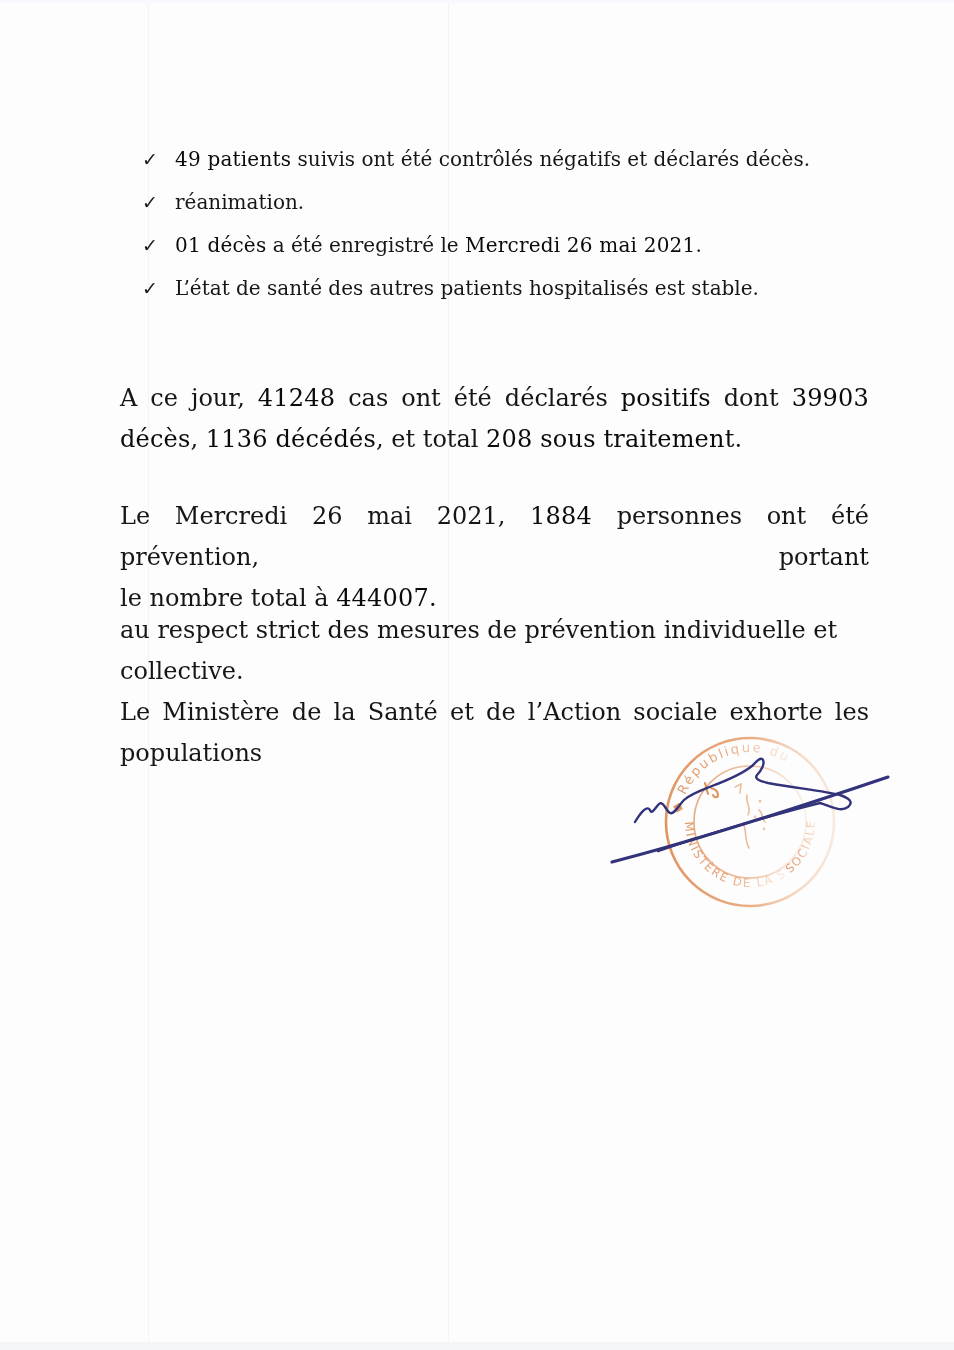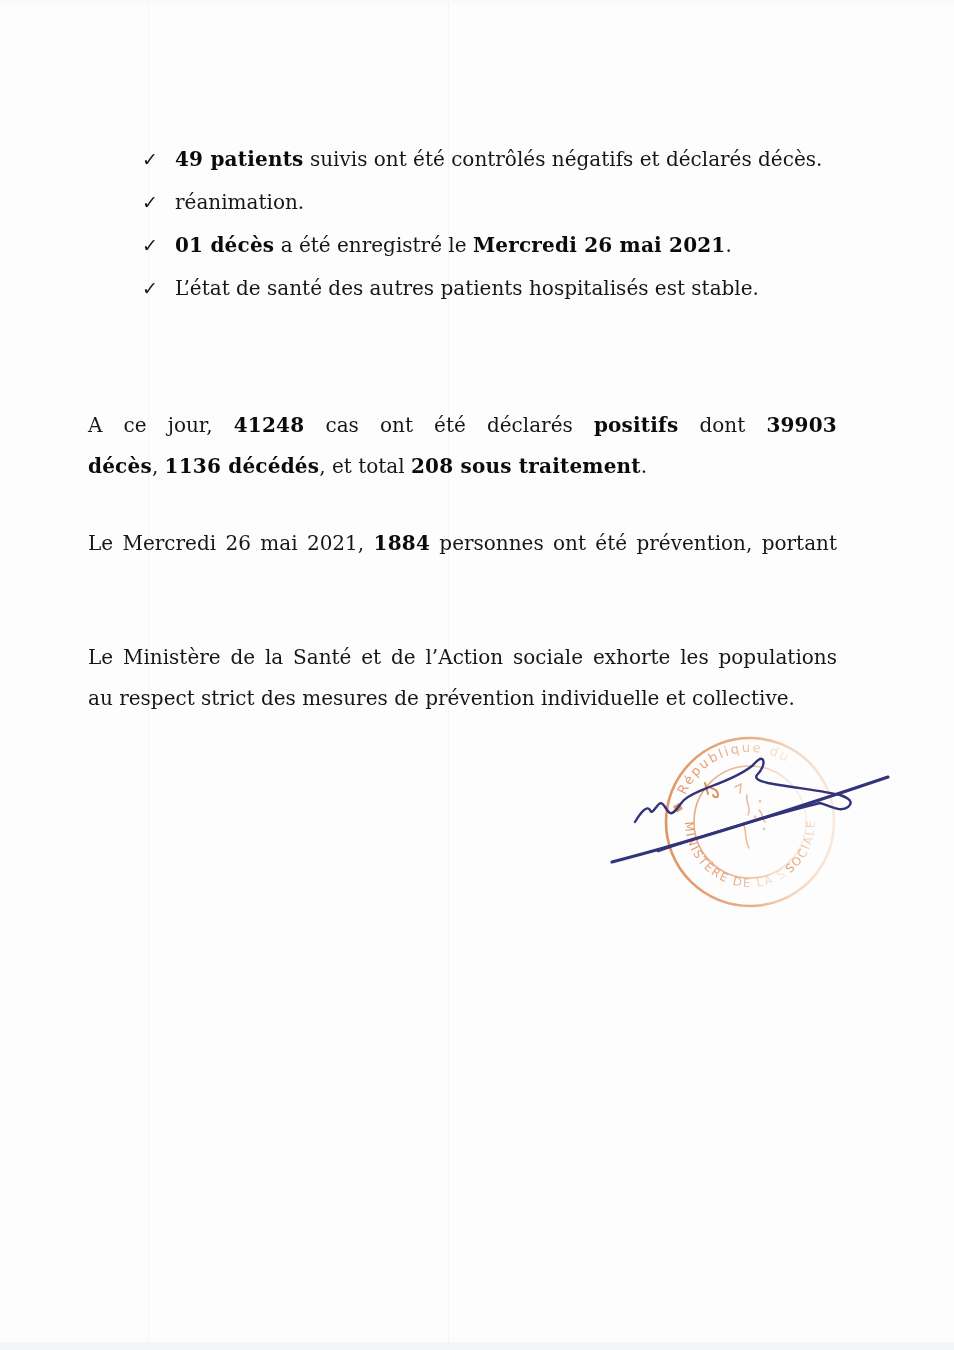--- a/index.html
+++ b/index.html
@@ -23,30 +23,30 @@
   .bullet{display:flex;margin-bottom:6px;}
   .check{
     flex:none;width:33px;
     font-size:19px;font-weight:600;color:#1b1b1b;
     line-height:37px;
     font-family:"DejaVu Sans","Liberation Sans",sans-serif;
   }
   .btext{flex:1;min-width:0;}
 
   .para{
-    position:absolute;left:88px;width:749px;
-    font-size:20px;line-height:41px;margin-top:27px;
+    position:absolute;left:120px;width:749px;
+    font-size:24px;line-height:41px;
   }
   #para-a{top:378px;}
   #para-b{top:496px;}
   #para-c{top:610px;}
 
   .line{text-align:left;white-space:normal;}
   .line.stretch{text-align:justify;text-align-last:justify;}
-  .line b{font-weight:700;color:#0b0b0b;letter-spacing:0.2px;}
+  .line b{font-weight:400;color:#0b0b0b;letter-spacing:0.2px;}
 
   .stamp-svg{position:absolute;left:655px;top:727px;width:195px;height:195px;}
   .sig-svg{position:absolute;left:588px;top:728px;width:312px;height:152px;}
 </style>
 </head>
 <body>
 
 <div class="page">
 
   <div class="seam" style="left:148px"></div>
@@ -80,24 +80,25 @@
         </div>
     </div>
   </div>
 
   <div class="para" id="para-a">
       <div class="line stretch"><span>A ce jour, </span><b>41248</b><span> cas ont été déclarés </span><b>positifs</b><span> dont </span><b>39903</b></div>
       <div class="line"><b>décès</b><span>, </span><b>1136 décédés</b><span>, et total </span><b>208 sous traitement</b><span>.</span></div>
     </div>
   <div class="para" id="para-b">
       <div class="line stretch"><span>Le Mercredi 26 mai 2021, </span><b>1884</b><span> personnes ont été prévention, portant</span></div>
+      <div class="line"><span>le nombre total à </span><b>444007.</b></div>
     </div>
   <div class="para" id="para-c">
+      <div class="line"><span>au respect strict des mesures de prévention individuelle et collective.</span></div>
       <div class="line stretch"><span>Le Ministère de la Santé et de l’Action sociale exhorte les populations</span></div>
-      <div class="line"><span>au respect strict des mesures de prévention individuelle et collective.</span></div>
     </div>
 
   <svg class="stamp-svg" viewBox="0 0 195 195">
     <defs>
       <linearGradient id="stampFade" x1="0" y1="0" x2="1" y2="0">
         <stop offset="0" stop-color="#dd8a50" stop-opacity="0.9"></stop>
         <stop offset="0.5" stop-color="#e2925c" stop-opacity="0.75"></stop>
         <stop offset="0.78" stop-color="#ecb286" stop-opacity="0.5"></stop>
         <stop offset="1" stop-color="#f2c8a4" stop-opacity="0.38"></stop>
       </linearGradient>

